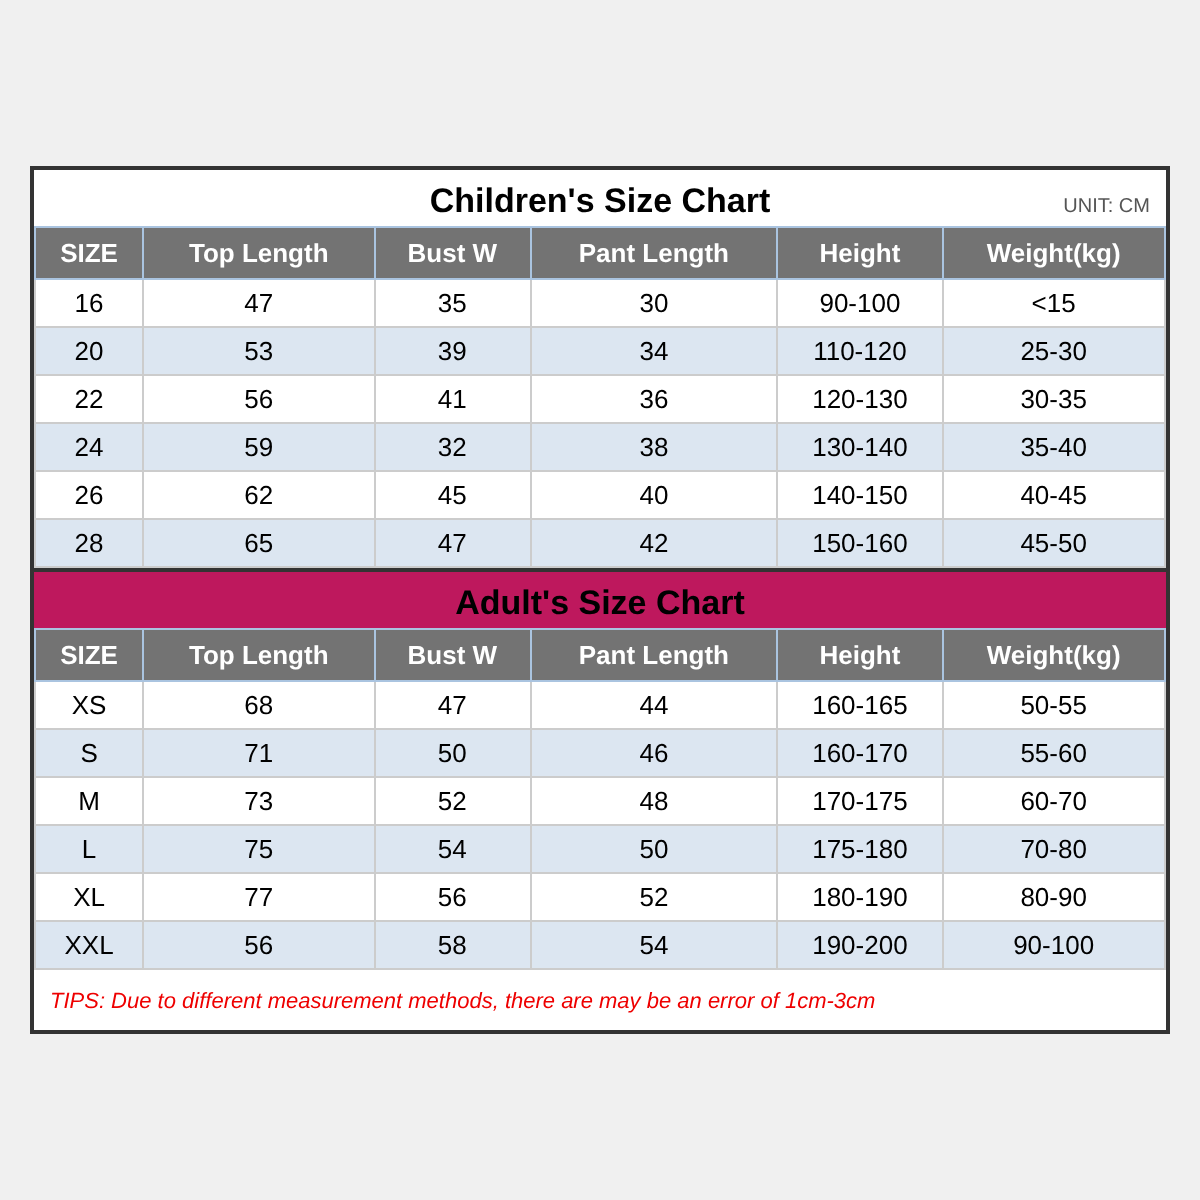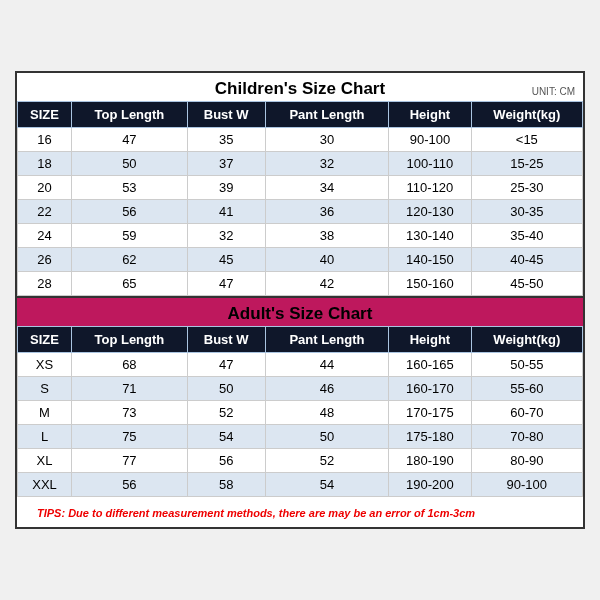--- a/index.html
+++ b/index.html
@@ -37,21 +37,21 @@
       font-size: 10px;
       color: #555;
       margin-left: 14px;
     }
     table {
       width: 100%;
       border-collapse: collapse;
       font-size: 13px;
     }
     th {
-      background: #0f172a;
+      background: #737373;
       color: #fff;
       padding: 5px 3px;
       text-align: center;
       border: 1px solid #aac4e0;
       font-weight: bold;
       font-size: 13px;
     }
     td {
       padding: 4px 3px;
       text-align: center;
@@ -59,23 +59,22 @@
       color: #000;
       font-size: 13px;
     }
     tr:nth-child(odd) td {
       background: #fff;
     }
     tr:nth-child(even) td {
       background: #dce6f1;
     }
     .tips-row {
-      padding: 6px 20px;
-      background: #fff;
-      font-weight: bold;
+      padding: 6px 8px;
+      background: #fff;
     }
     .tips-text {
       color: #e00;
       font-size: 11px;
       font-style: italic;
     }
     .adult-section-title-row {
       background: #be185d;
       text-align: center;
       padding: 6px 4px 2px 4px;
@@ -105,28 +104,20 @@
     <tbody id="children-tbody">
         <tr>
           <td>16</td>
           <td>47</td>
           <td>35</td>
           <td>30</td>
           <td>90-100</td>
           <td>&lt;15</td>
         </tr>
         <tr>
-          <td>18</td>
-          <td>50</td>
-          <td>37</td>
-          <td>32</td>
-          <td>100-110</td>
-          <td>15-25</td>
-        </tr>
-        <tr>
           <td>20</td>
           <td>53</td>
           <td>39</td>
           <td>34</td>
           <td>110-120</td>
           <td>25-30</td>
         </tr>
         <tr>
           <td>22</td>
           <td>56</td>

